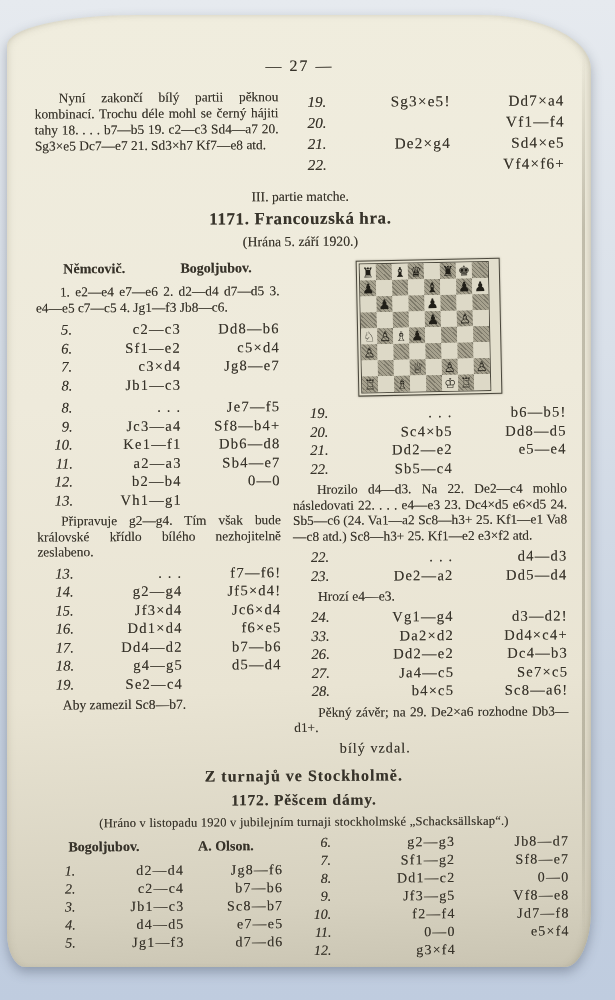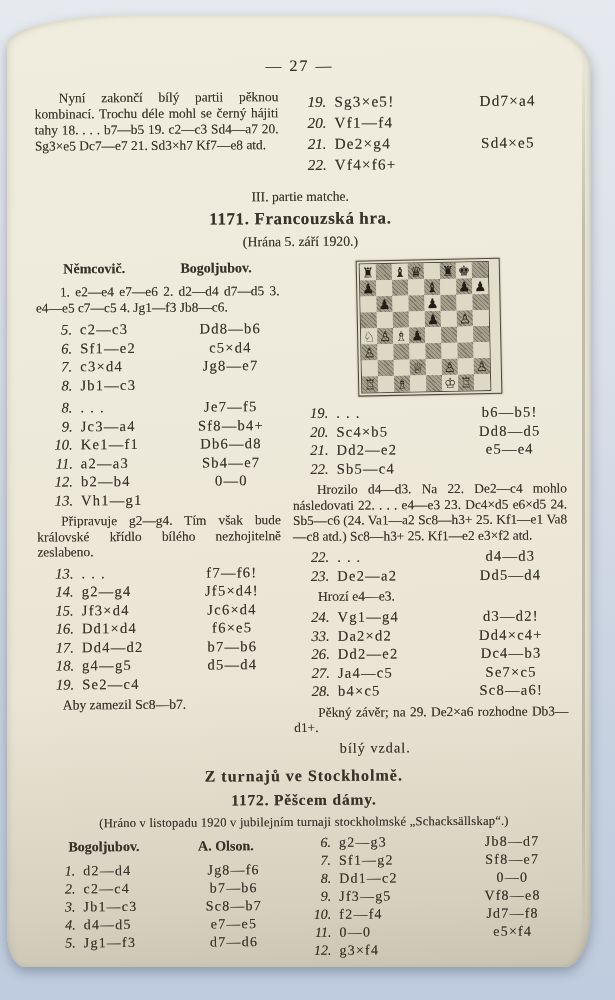--- a/index.html
+++ b/index.html
@@ -32,22 +32,22 @@
   .para{
     font-size:13.4px;line-height:16px;text-align:justify;text-indent:1.8em;
     margin:0 0 4px 0;
   }
   
   .mvt{ margin:2px 0 4px 0; }
   .mv-row{ display:flex;height:18.5px;line-height:18.5px;font-size:14.6px;letter-spacing:1.2px; }
   .mvt.big .mv-row{ height:21px;line-height:21px;font-size:15.2px; }
   .mvt.small .mv-row{ height:18px;line-height:18px;font-size:14px; }
   .mv-n{ width:36px;text-align:right;padding-right:8px;flex:none;letter-spacing:0;font-style:italic; }
-  .mv-w{ flex:1.02;text-align:left; }
-  .mv-b{ flex:1;text-align:center; }
+  .mv-w{ flex:1.02;text-align:right; }
+  .mv-b{ flex:1;text-align:right; }
   .center{ text-align:center; }
   .h-match{ font-size:13.6px;margin:10px 0 4px 0; }
   .h-title{ font-size:17px;font-weight:bold;letter-spacing:.6px;margin:2px 0 5px 0; }
   .h-sub{ font-size:13.8px;margin:0 0 8px 0; }
   .names{ display:flex;justify-content:space-around;font-weight:bold;font-size:14px;margin:2px 0 7px 0; }
   .sideline{ font-size:13.4px;line-height:15.5px;text-align:justify;text-indent:1.8em;margin:3px 0 4px 0; }
   .oneline{ font-size:13.6px;text-indent:1.8em;margin:3px 0 3px 0; }
   .result{ font-size:14.2px;letter-spacing:1px;text-indent:3.2em;margin:2px 0 0 0; }
   
   .board-wrap{

